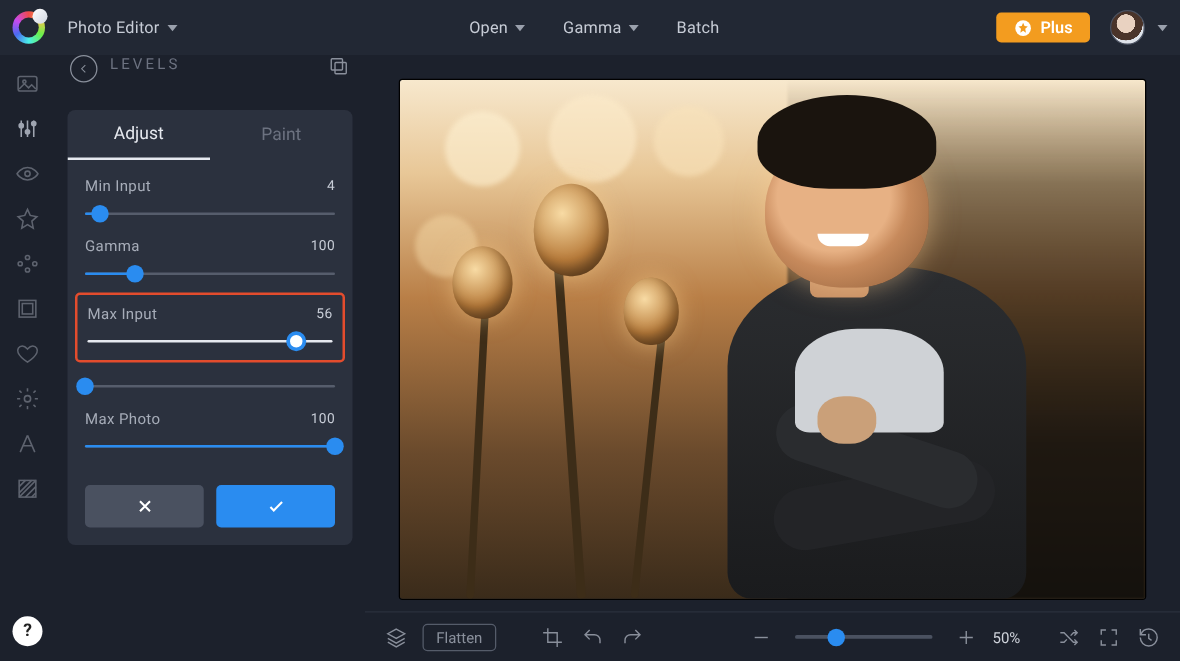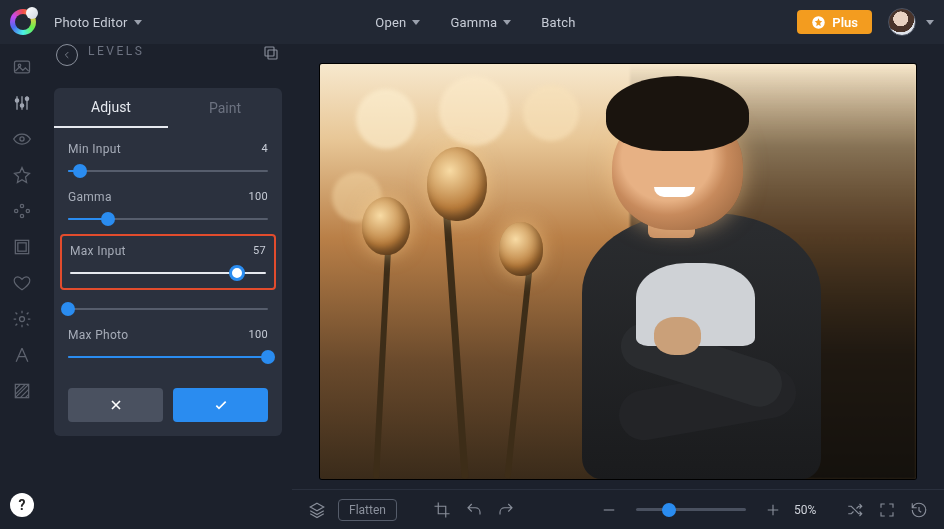--- a/index.html
+++ b/index.html
@@ -228,21 +228,21 @@
           <div class="track">
               <div class="track-line"></div>
               <div class="track-fill" style="width:20%"></div>
               <div class="knob" style="left:20%"></div>
             </div>
         </div>
 
         <div class="slider-row hl">
           <div class="s-head">
               <span>Max Input</span>
-              <span class="s-val">57</span>
+              <span class="s-val">56</span>
             </div>
           <div class="track white">
               <div class="track-line"></div>
               <div class="knob" style="left:85%"></div>
             </div>
         </div>
 
         <div class="slider-row">
           <div class="track">
               <div class="track-line"></div>

